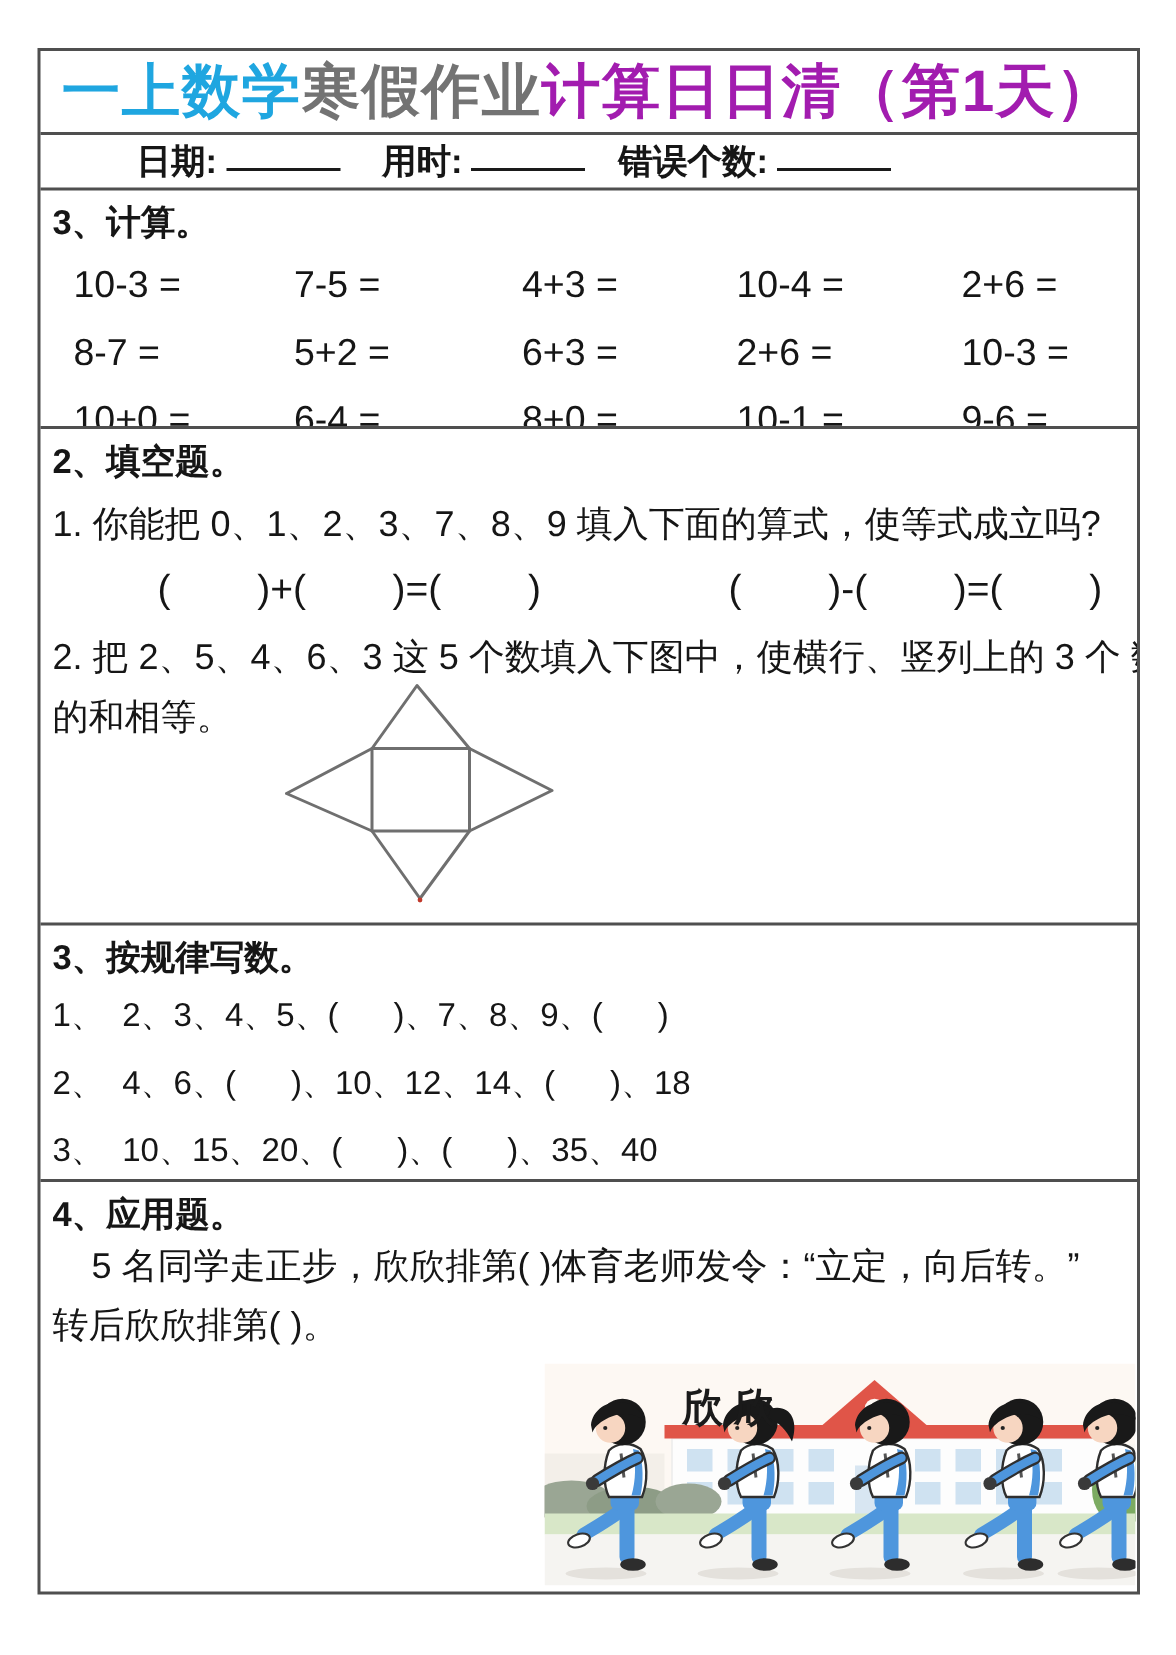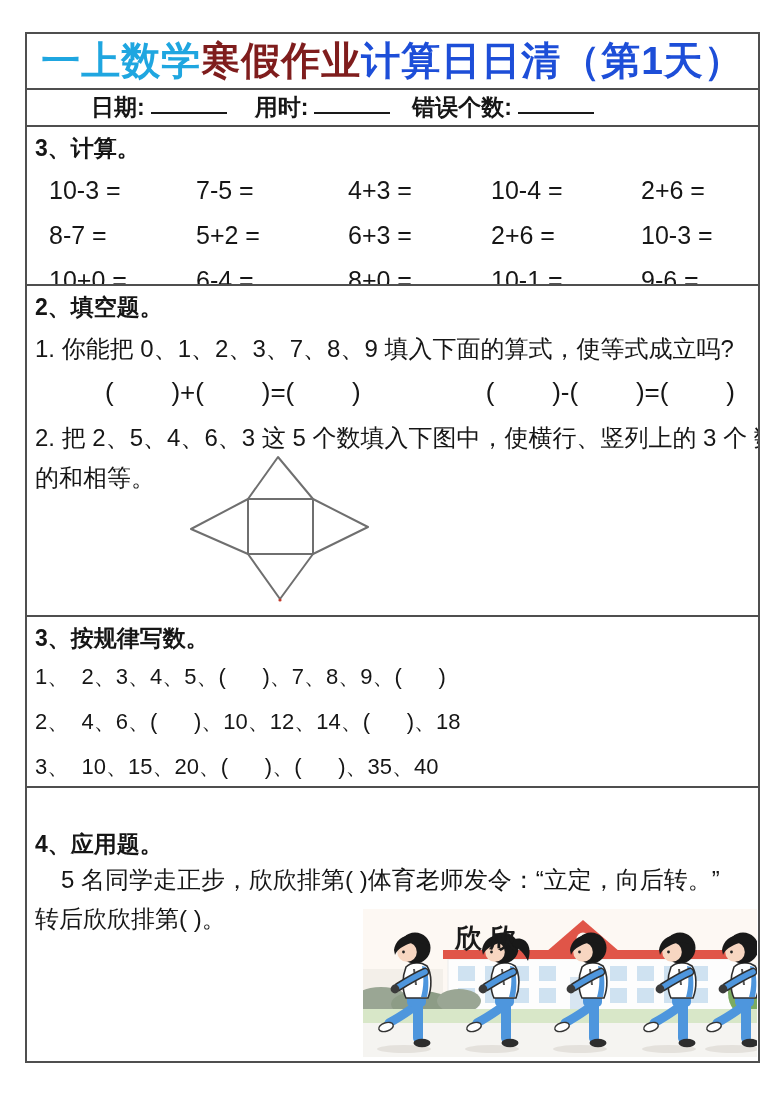--- a/index.html
+++ b/index.html
@@ -44,34 +44,34 @@
   .parens-row{display:flex;font-size:26px;margin-top:12px;white-space:pre;}
   .p-left{margin-left:78px;}
   .p-right{margin-left:125px;}
   .q2a{margin-top:14px;}
   .q2b{margin-top:8px;}
   .net-svg{position:absolute;left:163px;top:166px;}
   
   .sec3{height:171px;}
   .pattern-item{font-size:22px;line-height:45px;padding-left:8px;white-space:pre;}
   
-  .sec4{flex:1;border-bottom:none;margin-top:35px;}
+  .sec4{flex:1;border-bottom:none;}
   .word-line{font-size:24px;line-height:39px;padding-left:8px;white-space:nowrap;overflow:hidden;}
   .word-line.indent{text-indent:26px;}
   .illus{position:absolute;right:1px;bottom:4px;}
 </style>
 </head>
 <body>
 
 <div class="sheet">
 
   <div class="title-row">
     <span style="color: rgb(31, 166, 224);">一上数学</span>
-      <span style="color: #7f1d1d;">寒假作业</span>
-      <span style="color: #1d4ed8;">计算日日清（第1天）</span>
+      <span style="color: #737373;">寒假作业</span>
+      <span style="color: #a21caf;">计算日日清（第1天）</span>
   </div>
 
   <div class="meta-row">
     <span class="meta-group gap-a">
       <span>日期:</span>
       <span class="blank-line"></span>
     </span>
     <span class="meta-group gap-b">
       <span>用时:</span>
       <span class="blank-line"></span>

